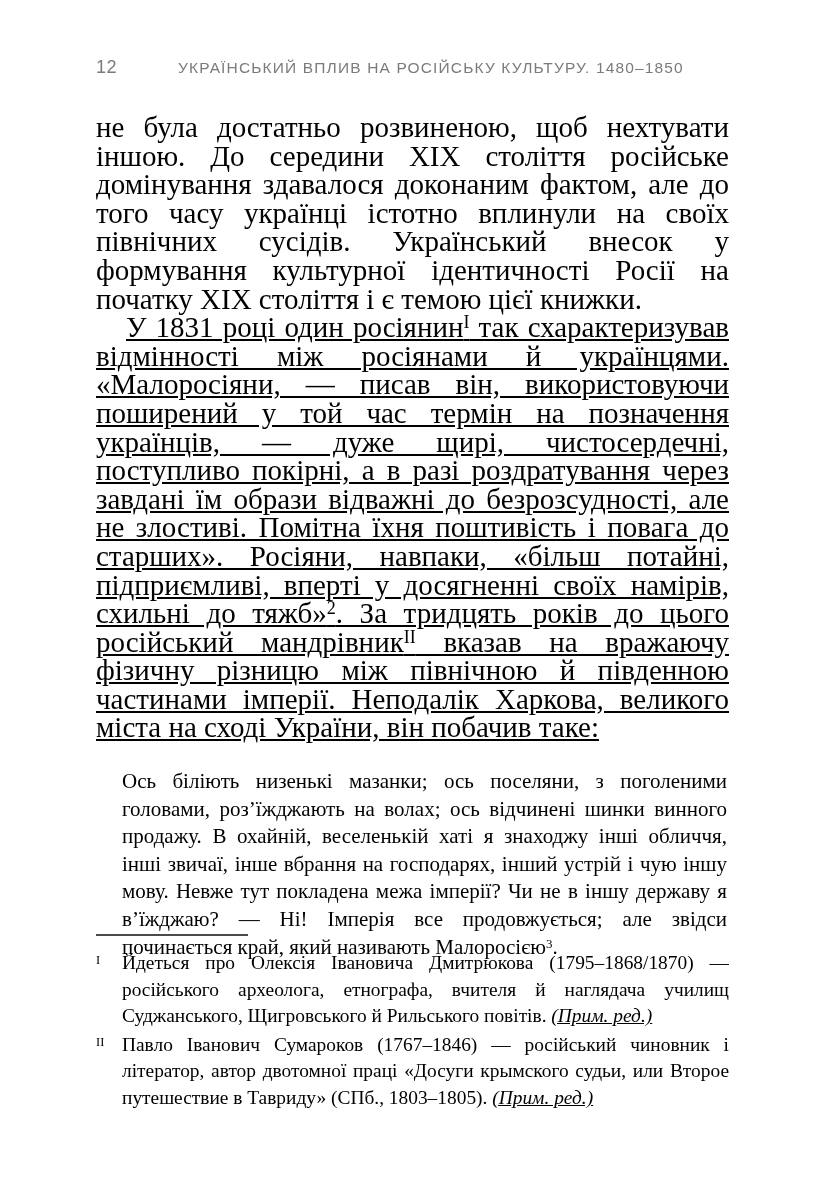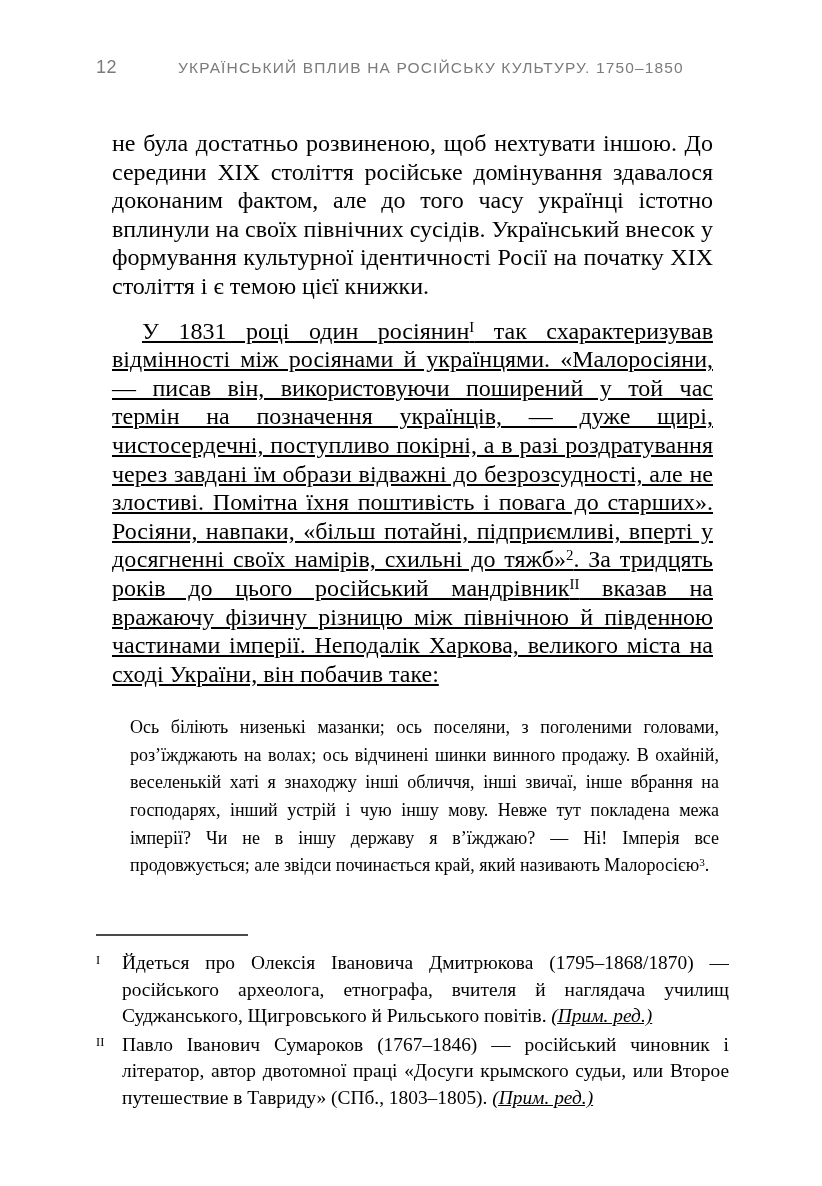--- a/index.html
+++ b/index.html
@@ -42,44 +42,44 @@
   }
 
   
   .textblock {
     position: absolute;
     left: 96px;
     top: 113px;
     width: 633px;
   }
   p.body {
-    margin: 16px;
-    font-size: 24px;
+    margin: 0;
+    font-size: 29px;
     line-height: 28.6px;
     text-align: justify;
     text-justify: inter-word;
     hyphens: manual;
   }
   p.body.indented { text-indent: 30px; text-decoration: underline; }
 
   sup.note {
     font-size: 0.62em;
     vertical-align: 0.48em;
     line-height: 0;
   }
 
   
   .quote {
     margin: 26px 0 0 0;
     padding-left: 26px;
     padding-right: 2px;
   }
   .quote p {
-    margin: 8px;
-    font-size: 18px;
+    margin: 0;
+    font-size: 21px;
     line-height: 27.6px;
     text-align: justify;
     text-justify: inter-word;
   }
 
   
   .footnotes {
     position: absolute;
     left: 96px;
     top: 934px;
@@ -109,21 +109,21 @@
   }
   .fn i, .fn em { font-style: italic; text-decoration: underline; }
 </style>
 </head>
 <body>
 
 <div class="page">
 
   <div class="running-head">
     <span class="folio">12</span>
-    <span class="head-title">УКРАЇНСЬКИЙ ВПЛИВ НА РОСІЙСЬКУ КУЛЬТУРУ. 1750–1850</span>
+    <span class="head-title">УКРАЇНСЬКИЙ ВПЛИВ НА РОСІЙСЬКУ КУЛЬТУРУ. 1480–1850</span>
   </div>
 
   <div class="textblock">
 
     <p class="body">не була достатньо розвиненою, щоб нехтувати іншою. До середини XIX століття російське домінування здавалося доконаним фактом, але до того часу українці істотно вплинули на своїх північних сусідів. Український внесок у формування культурної ідентичності Росії на початку XIX століття і є темою цієї книжки.</p>
 
     <p class="body indented"><span>У 1831 році один росіянин</span><sup class="note">I</sup><span> так схарактеризував відмінності між росіянами й українцями. «Малоросіяни, — писав він, використовуючи поширений у той час термін на позначення українців, — дуже щирі, чистосердечні, поступливо покірні, а в разі роздратування через завдані їм образи відважні до безрозсудності, але не злостиві. Помітна їхня поштивість і повага до старших». Росіяни, навпаки, «більш потайні, підприємливі, вперті у досягненні своїх намірів, схильні до тяжб»</span><sup class="note">2</sup><span>. За тридцять років до цього російський мандрівник</span><sup class="note">II</sup><span> вказав на вражаючу фізичну різницю між північною й південною частинами імперії. Неподалік Харкова, великого міста на сході України, він побачив таке:</span></p>
 
     <div class="quote">
       <p><span>Ось біліють низенькі мазанки; ось поселяни, з поголеними головами, розʼїжджають на волах; ось відчинені шинки винного продажу. В охайній, веселенькій хаті я знаходжу інші обличчя, інші звичаї, інше вбрання на господарях, інший устрій і чую іншу мову. Невже тут покладена межа імперії? Чи не в іншу державу я вʼїжджаю? — Ні! Імперія все продовжується; але звідси починається край, який називають Малоросією</span><sup class="note">3</sup><span>.</span></p>

